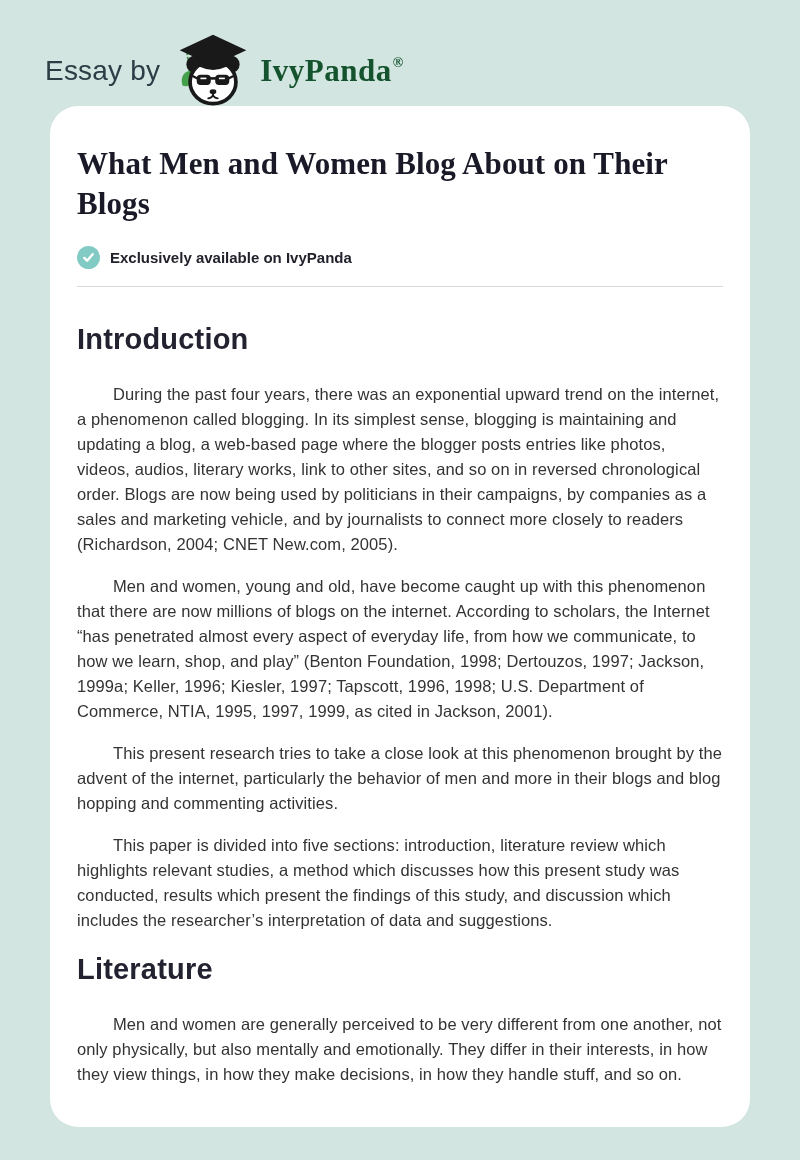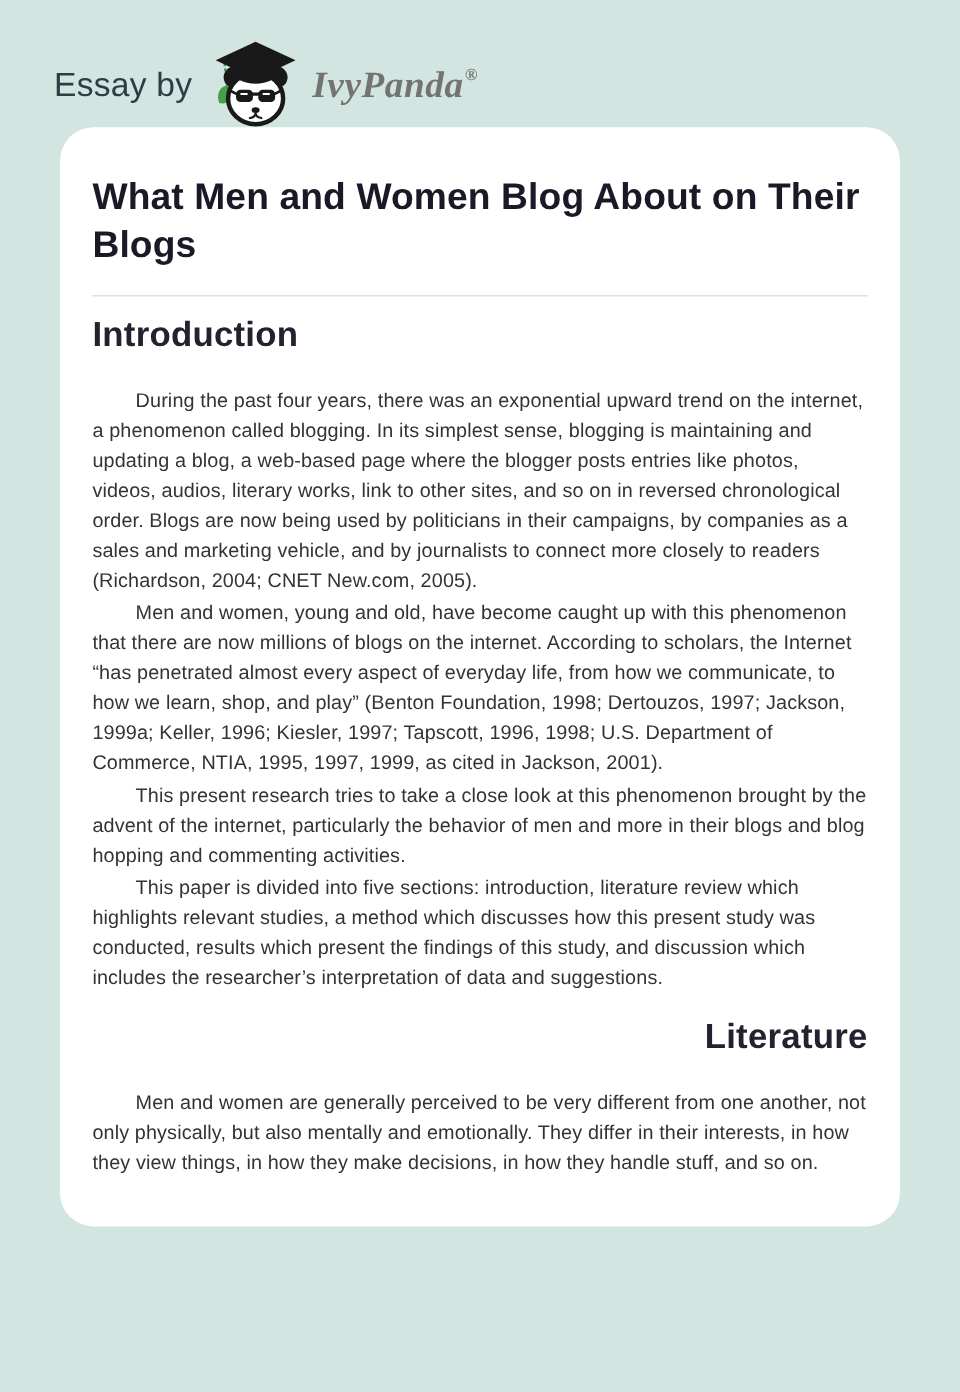--- a/index.html
+++ b/index.html
@@ -18,43 +18,43 @@
   .essay-by {
     font-size: 28px;
     color: #2e3d45;
     letter-spacing: 0.2px;
   }
   .logo-mark { margin: 0 10px 0 16px; display: inline-flex; }
   .brand-name {
     font-family: "Liberation Serif", serif;
     font-weight: 700;
     font-size: 31px;
-    color: #737373;
+    color: #14532d;
     letter-spacing: 0.5px;
-    font-style: italic;
   }
   .brand-name sup {
     font-size: 14px;
     vertical-align: 14px;
     margin-left: 1px;
   }
   .card {
     width: 700px;
     margin: 0 auto;
     background: #ffffff;
     border-radius: 28px;
     padding: 38px 27px 40px 27px;
   }
   .article-title {
     font-size: 31px;
     line-height: 40px;
     font-weight: 700;
     color: #191927;
     margin-bottom: 22px;
     letter-spacing: 0.1px;
+    font-family: Liberation Serif, serif;
   }
   .badge-row {
     display: flex;
     align-items: center;
     gap: 10px;
   }
   .check-circle {
     width: 23px; height: 23px;
     border-radius: 50%;
     background: #82cbc4;
@@ -70,31 +70,31 @@
   }
   .divider {
     border: none;
     border-top: 1px solid #d9d9d9;
     margin-top: 17px;
   }
   .section-heading {
     font-size: 29px;
     font-weight: 700;
     color: #222230;
-    margin-top: 16px;
+    margin-top: 36px;
     margin-bottom: 26px;
     letter-spacing: 0.2px;
   }
-  .section-heading.later { margin-top: 20px; text-align: right; }
+  .section-heading.later { margin-top: 20px; }
   .essay-paragraph {
     font-size: 16.5px;
     line-height: 25px;
     color: #333333;
     text-indent: 36px;
-    margin-top: 2px;
+    margin-top: 17px;
     letter-spacing: 0.1px;
   }
   .essay-paragraph:first-of-type { margin-top: 0; }
 </style>
 </head>
 <body>
 
 <header class="site-header">
   <span class="essay-by">Essay by</span>
   <span class="logo-mark">
@@ -123,20 +123,28 @@
       <ellipse cx="50" cy="80" rx="4.5" ry="3.2" fill="#191919"></ellipse>
       <path d="M50 83 Q50 88 43.5 89 M50 83 Q50 88 56.5 89" stroke="#191919" stroke-width="2.4" fill="none" stroke-linecap="round"></path>
     </svg>
   </span>
   <span class="brand-name"><span>IvyPanda</span><sup>®</sup></span>
 </header>
 
 <main class="card">
   <h1 class="article-title">What Men and Women Blog About on Their Blogs</h1>
 
+  <div class="badge-row">
+    <span class="check-circle">
+      <svg width="13" height="13" viewBox="0 0 14 14" aria-hidden="true">
+        <polyline points="2.5,7.5 5.5,10.5 11.5,3.5" fill="none" stroke="#ffffff" stroke-width="2.6" stroke-linecap="round" stroke-linejoin="round"></polyline>
+      </svg>
+    </span>
+    <span class="badge-label">Exclusively available on IvyPanda</span>
+  </div>
 
   <hr class="divider">
 
   <section>
     <h2 class="section-heading">Introduction</h2>
     <p class="essay-paragraph">During the past four years, there was an exponential upward trend on the internet, a phenomenon called blogging. In its simplest sense, blogging is maintaining and updating a blog, a web-based page where the blogger posts entries like photos, videos, audios, literary works, link to other sites, and so on in reversed chronological order. Blogs are now being used by politicians in their campaigns, by companies as a sales and marketing vehicle, and by journalists to connect more closely to readers (Richardson, 2004; CNET New.com, 2005).</p>
     <p class="essay-paragraph">Men and women, young and old, have become caught up with this phenomenon that there are now millions of blogs on the internet. According to scholars, the Internet “has penetrated almost every aspect of everyday life, from how we communicate, to how we learn, shop, and play” (Benton Foundation, 1998; Dertouzos, 1997; Jackson, 1999a; Keller, 1996; Kiesler, 1997; Tapscott, 1996, 1998; U.S. Department of Commerce, NTIA, 1995, 1997, 1999, as cited in Jackson, 2001).</p>
     <p class="essay-paragraph">This present research tries to take a close look at this phenomenon brought by the advent of the internet, particularly the behavior of men and more in their blogs and blog hopping and commenting activities.</p>
     <p class="essay-paragraph">This paper is divided into five sections: introduction, literature review which highlights relevant studies, a method which discusses how this present study was conducted, results which present the findings of this study, and discussion which includes the researcher’s interpretation of data and suggestions.</p>
   </section>

